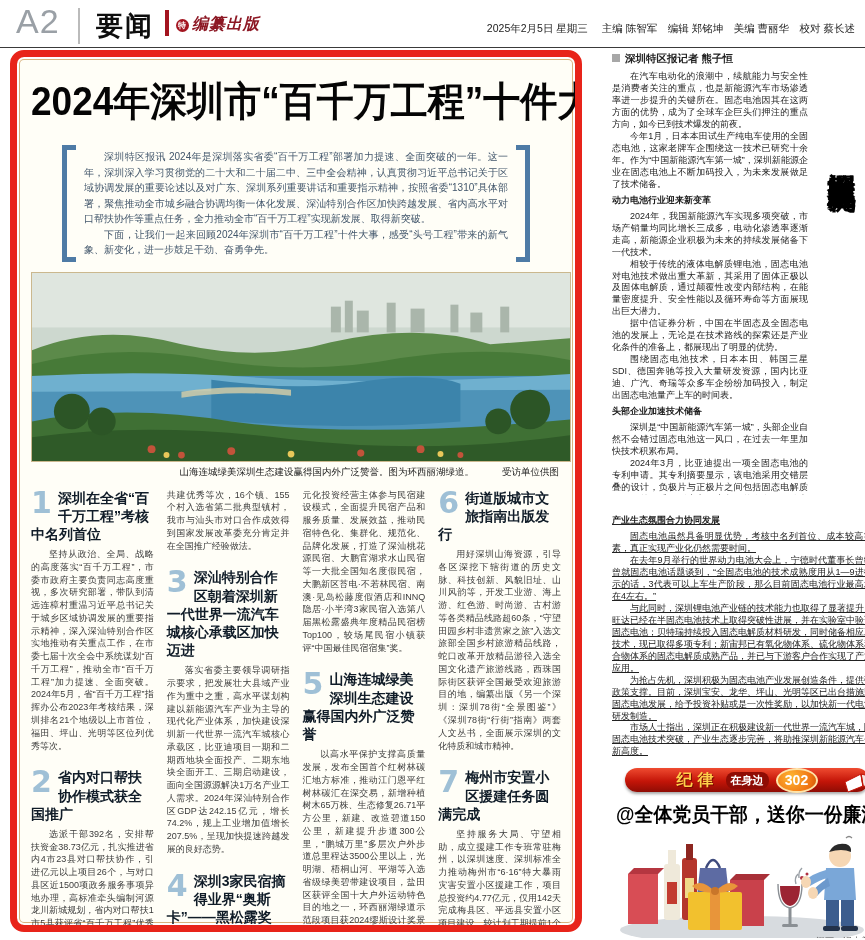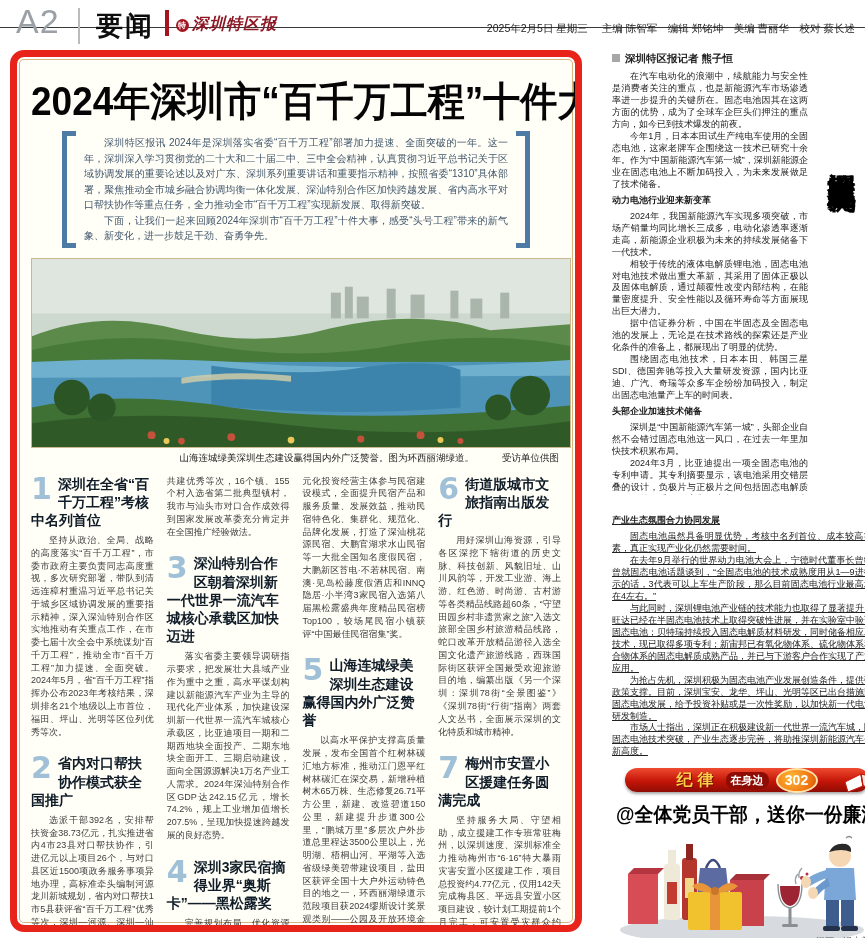--- a/index.html
+++ b/index.html
@@ -1,32 +1,32 @@
 <!DOCTYPE html>
 <html><head>
 <meta charset="utf-8">
 <style>
   * { margin:0; padding:0; box-sizing:border-box; }
   html,body { width:865px; height:940px; background:#ffffff; font-family:"Liberation Sans", sans-serif; color:#222; overflow:hidden; }
 
   
-  .hdr { position:absolute; left:0; top:0; width:865px; height:28px; border-bottom:1.5px solid #3a3a3a; background:#fff; }
+  .hdr { position:absolute; left:0; top:0; width:865px; height:48px; border-bottom:1.5px solid #3a3a3a; background:#fff; }
   .pageno { position:absolute; left:16px; top:2px; font-size:34px; font-weight:400; color:#9aa0a6; letter-spacing:1px; }
   .sect { position:absolute; left:78px; top:8px; font-size:27px; font-weight:900; color:#0d0d0d; border-left:2px solid #bbb; padding-left:16px; letter-spacing:2px; }
   .redbar { position:absolute; left:165px; top:10px; width:4px; height:26px; background:#a3141f; }
   .masthead { position:absolute; left:176px; top:14px; font-size:16px; font-weight:900; color:#8d1824; font-family:"Liberation Serif", serif; font-style:italic; letter-spacing:1px; }
   .emblem { display:inline-block; width:13px; height:13px; line-height:13px; text-align:center; background:#a3141f; color:#fff; border-radius:50%; font-size:8px; font-style:normal; margin-right:3px; vertical-align:1px; }
   .dateline { position:absolute; right:10px; top:22px; font-size:10.5px; color:#222; }
   .dateline span { margin-left:14px; }
 
   
   .fbox { position:absolute; left:10px; top:50px; width:572px; height:882px; border:7px solid #e8241a; border-radius:14px; background:#fffef7; box-shadow: inset 0 0 0 2px #ffffff, inset 0 0 0 3px #d8b27e; overflow:hidden; }
   .fbox-in { padding:12px 14px 8px 14px; height:100%; }
   .f-headline { text-align:center; font-size:37px; font-weight:900; color:#050505; letter-spacing:0px; margin-top:8px; transform:scaleY(1.08); white-space:nowrap; }
-  .introwrap { position:relative; width:468px; margin:4px auto 0; padding:4px 22px; }
+  .introwrap { position:relative; width:468px; margin:18px auto 0; padding:4px 22px; }
   .brk { position:absolute; top:0; bottom:0; width:14px; }
   .brk-l { left:0; border-left:5px solid #4e7ba6; border-top:5px solid #4e7ba6; border-bottom:5px solid #4e7ba6; }
   .brk-r { right:0; border-right:5px solid #4e7ba6; border-top:5px solid #4e7ba6; border-bottom:5px solid #4e7ba6; }
   .intro p { font-size:10px; line-height:1.55; color:#42566b; text-align:justify; text-indent:2em; }
   .photo { display:block; width:540px; height:190px; margin:10px auto 0; border:1px solid #cbb88e; }
   .caprow { display:flex; justify-content:flex-end; gap:28px; font-size:9.5px; color:#1a1a1a; margin:4px 2px 4px 0; }
 
   .items { margin-top:10px; height:474px; column-count:4; column-gap:13px; column-fill:auto; overflow:hidden; }
   .item { margin-bottom:16px; }
   .item-head { overflow:visible; }
@@ -56,21 +56,21 @@
   .cartoon { position:relative; width:268px; height:114px; margin-top:6px; }
   .cart-credit { position:absolute; right:10px; bottom:0; font-size:9px; color:#555; }
 </style>
 </head>
 <body>
 
 <div class="hdr">
   <span class="pageno">A2</span>
   <span class="sect">要闻</span>
   <span class="redbar"></span>
-  <span class="masthead"><span class="emblem">特</span><span>深圳特区报</span></span>
+  <span class="masthead"><span class="emblem">特</span><span>编纂出版</span></span>
   <div class="dateline"><span>2025年2月5日 星期三</span><span>主编 陈智军　编辑 郑铭坤　美编 曹丽华　校对 蔡长述</span></div>
 </div>
 
 <div class="fbox">
   <div class="fbox-in">
     <div class="f-headline">2024年深圳市“百千万工程”十件大事</div>
 
     <div class="introwrap">
       <span class="brk brk-l"></span>
       <span class="brk brk-r"></span>

